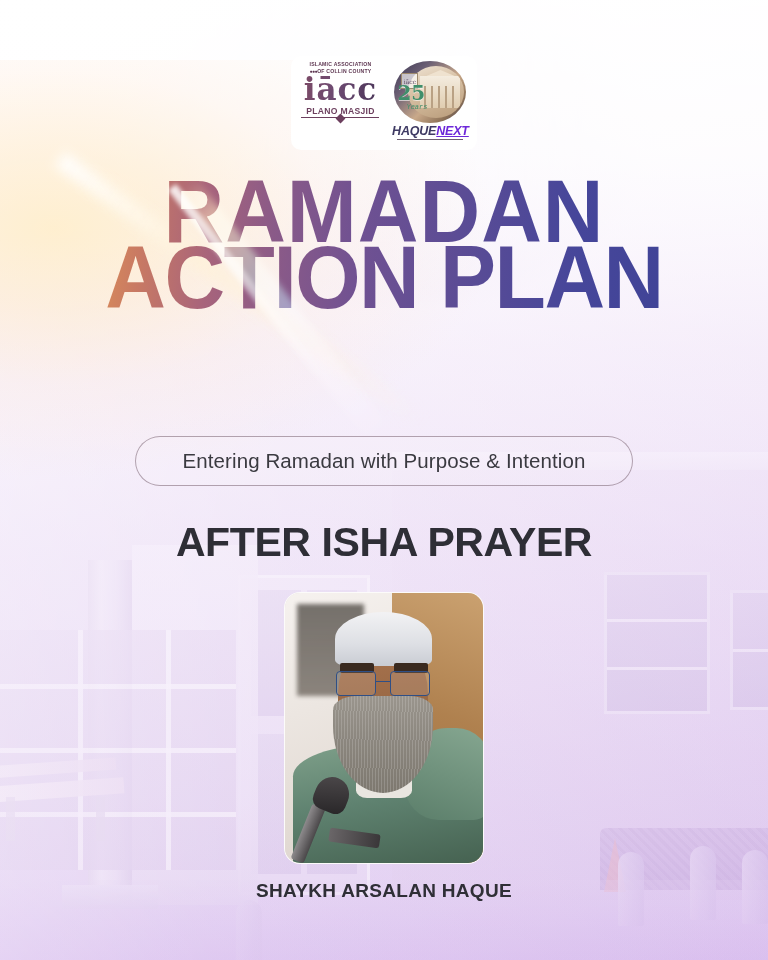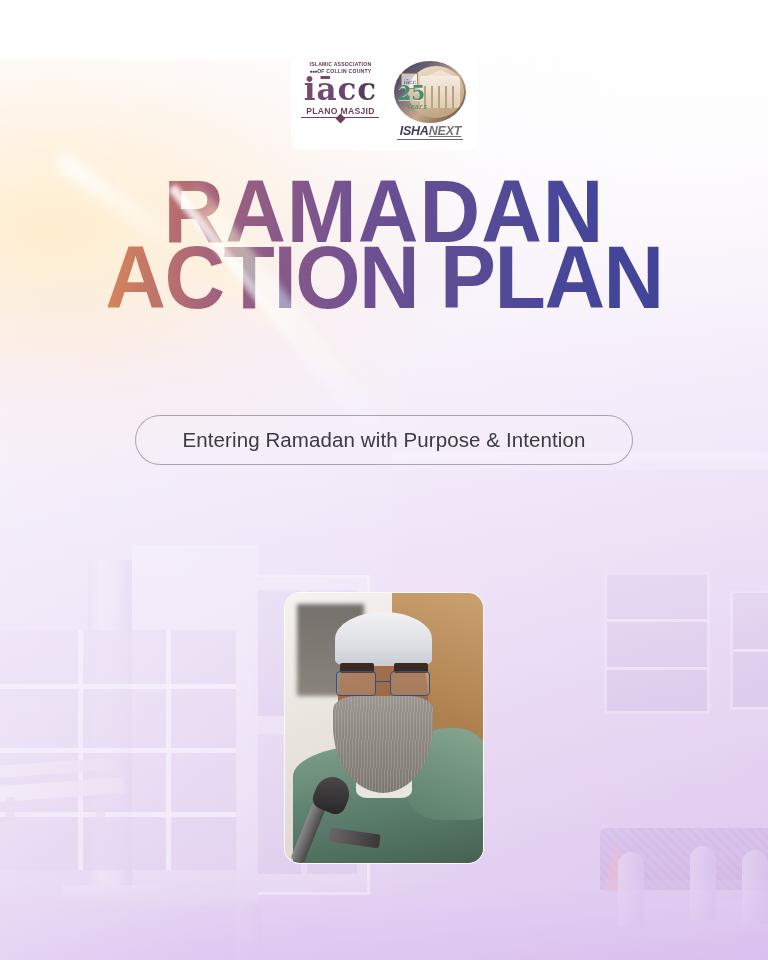--- a/index.html
+++ b/index.html
@@ -246,21 +246,21 @@
     background:rgba(255,255,255,.65);
     border:.8px solid #9e8a6e;
     font-size:6px; color:#5d4a66; text-align:center; line-height:16px;
     font-family:"DejaVu Serif", serif;
   }
   .leap-word {
     font-size:12.5px; font-weight:bold; font-style:italic;
     letter-spacing:-.2px; margin-top:2px; line-height:1;
   }
   .leap-word .lp { color:#3e3a63; }
-  .leap-word .nx { color:#737373;text-decoration:underline; }
+  .leap-word .nx { color:#6d28d9;text-decoration:underline; }
   .leap-underline { width:66px; height:1.4px; background:#6d5f72; margin-top:1px; }
 
   
   .title-wrap {
     position:absolute; left:0; top:176px; width:768px;
     text-align:center; line-height:.855;
   }
   .title-line {
     font-family:"Liberation Sans", sans-serif;
     font-weight:bold;
@@ -303,21 +303,21 @@
     position:absolute; left:0; top:352px; width:768px;
     text-align:center;
     font-size:27px; font-weight:bold; letter-spacing:.6px;
     color:#2f2f38;
   }
   .at-iacc .a { color:#7b5c49; }
   .at-iacc .t { color:#2f5f8c; }
 
   
   .pill {
-    position:absolute; left:135px; top:415px;
+    position:absolute; left:135px; top:436px;
     width:498px; height:50px;
     border:1.4px solid rgba(120,96,112,.55);
     border-radius:25px;
     display:flex; align-items:center; justify-content:center;
     background:rgba(255,255,255,.10);
   }
   .pill-text {
     font-size:20.5px; color:#3a3a40; letter-spacing:.1px; white-space:nowrap;
   }
 
@@ -505,39 +505,40 @@
         <div class="leap-inner">
           <div class="leap-roof"></div>
           <div class="leap-bldg"></div>
           <div class="leap-cols"></div>
         </div>
         <div class="leap-tile">iācc</div>
         <div class="leap-25">25</div>
         <div class="leap-years">Years</div>
       </div>
       <div class="leap-word">
-        <span class="lp">ISHA</span><span class="nx">NEXT</span>
+        <span class="lp">HAQUE</span><span class="nx">NEXT</span>
       </div>
       <div class="leap-underline"></div>
     </div>
 
   </div>
 
   <div class="title-wrap">
     <span class="title-line l1">RAMADAN</span>
     <span class="title-line l2">ACTION PLAN</span>
   </div>
   <div class="prism"></div>
   <div class="prism2"></div>
 
 
   <div class="pill">
     <span class="pill-text">Entering Ramadan with Purpose &amp; Intention</span>
   </div>
 
+  <div class="time-line">AFTER ISHA PRAYER</div>
 
   <div class="photo">
     <div class="ph-bgL"></div>
     <div class="ph-bgR"></div>
     <div class="ph-bgDark"></div>
     <div class="ph-body"></div>
     <div class="ph-hood"></div>
     <div class="ph-neck"></div>
     <div class="ph-collar"></div>
     <div class="ph-face"></div>
@@ -549,14 +550,15 @@
       <span class="bridge"></span>
       <span class="lens r"></span>
     </div>
     <div class="ph-smile"></div>
     <div class="ph-beard"></div>
     <div class="ph-mic-stem"></div>
     <div class="ph-mic-head"></div>
     <div class="ph-mic-arm"></div>
   </div>
 
+  <div class="speaker-name">SHAYKH ARSALAN HAQUE</div>
 
 </div>
 
 </body></html>

